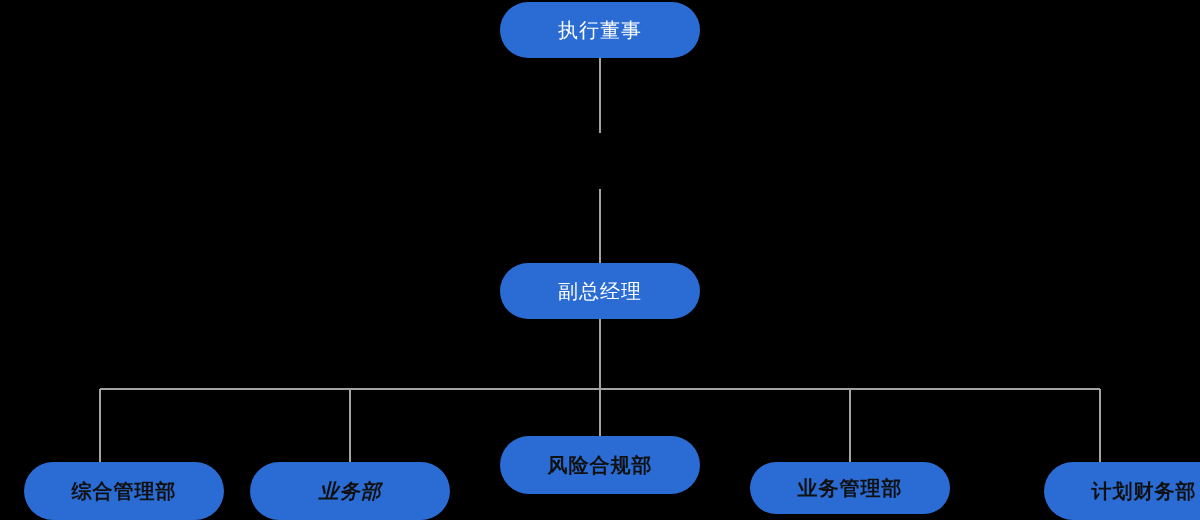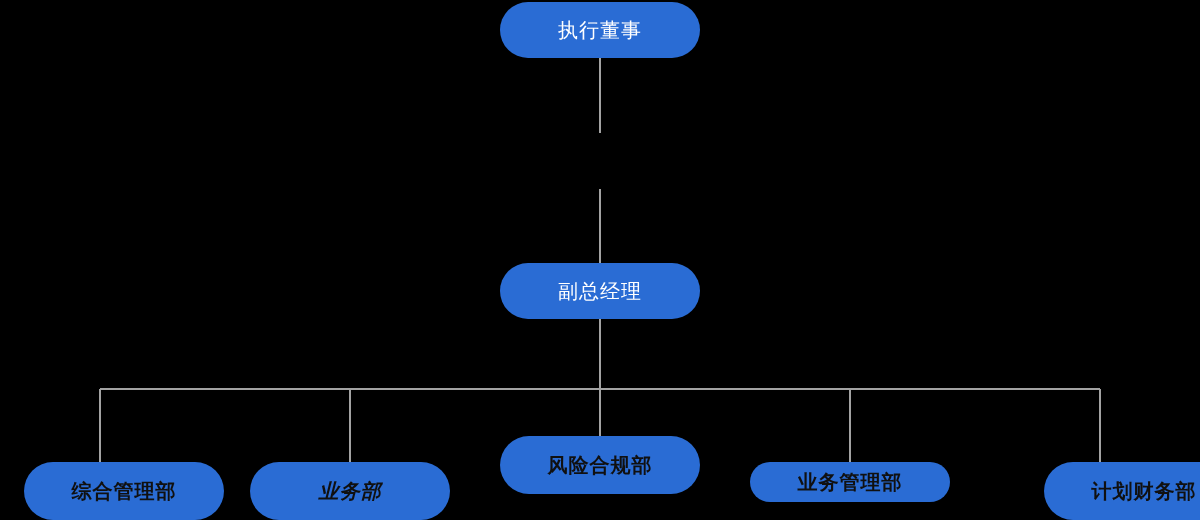--- a/index.html
+++ b/index.html
@@ -91,21 +91,21 @@
   <div id="department-row">
       <div class="node level-dept" style="left: 0px; top: 462px; width: 200px; height: 58px; background: rgb(42, 108, 212); color: rgb(16, 16, 16); margin-left: 24px;">
         <span class="node-label">综合管理部</span>
       </div>
       <div class="node level-dept" style="left: 250px; top: 462px; width: 200px; height: 58px; background: rgb(42, 108, 212); color: rgb(16, 16, 16); font-style: italic;">
         <span class="node-label">业务部</span>
       </div>
       <div class="node level-dept" style="left: 500px; top: 436px; width: 200px; height: 58px; background: rgb(42, 108, 212); color: rgb(16, 16, 16);">
         <span class="node-label">风险合规部</span>
       </div>
-      <div class="node level-dept" style="left: 750px; top: 462px; width: 200px; height: 40px; background: rgb(42, 108, 212); color: rgb(16, 16, 16);">
+      <div class="node level-dept" style="left: 750px; top: 462px; width: 200px; height: 52px; background: rgb(42, 108, 212); color: rgb(16, 16, 16);">
         <span class="node-label">业务管理部</span>
       </div>
       <div class="node level-dept" style="left: 1044px; top: 462px; width: 200px; height: 58px; background: rgb(42, 108, 212); color: rgb(16, 16, 16);">
         <span class="node-label">计划财务部</span>
       </div>
     </div>
 
 </div>
 
 </body></html>

